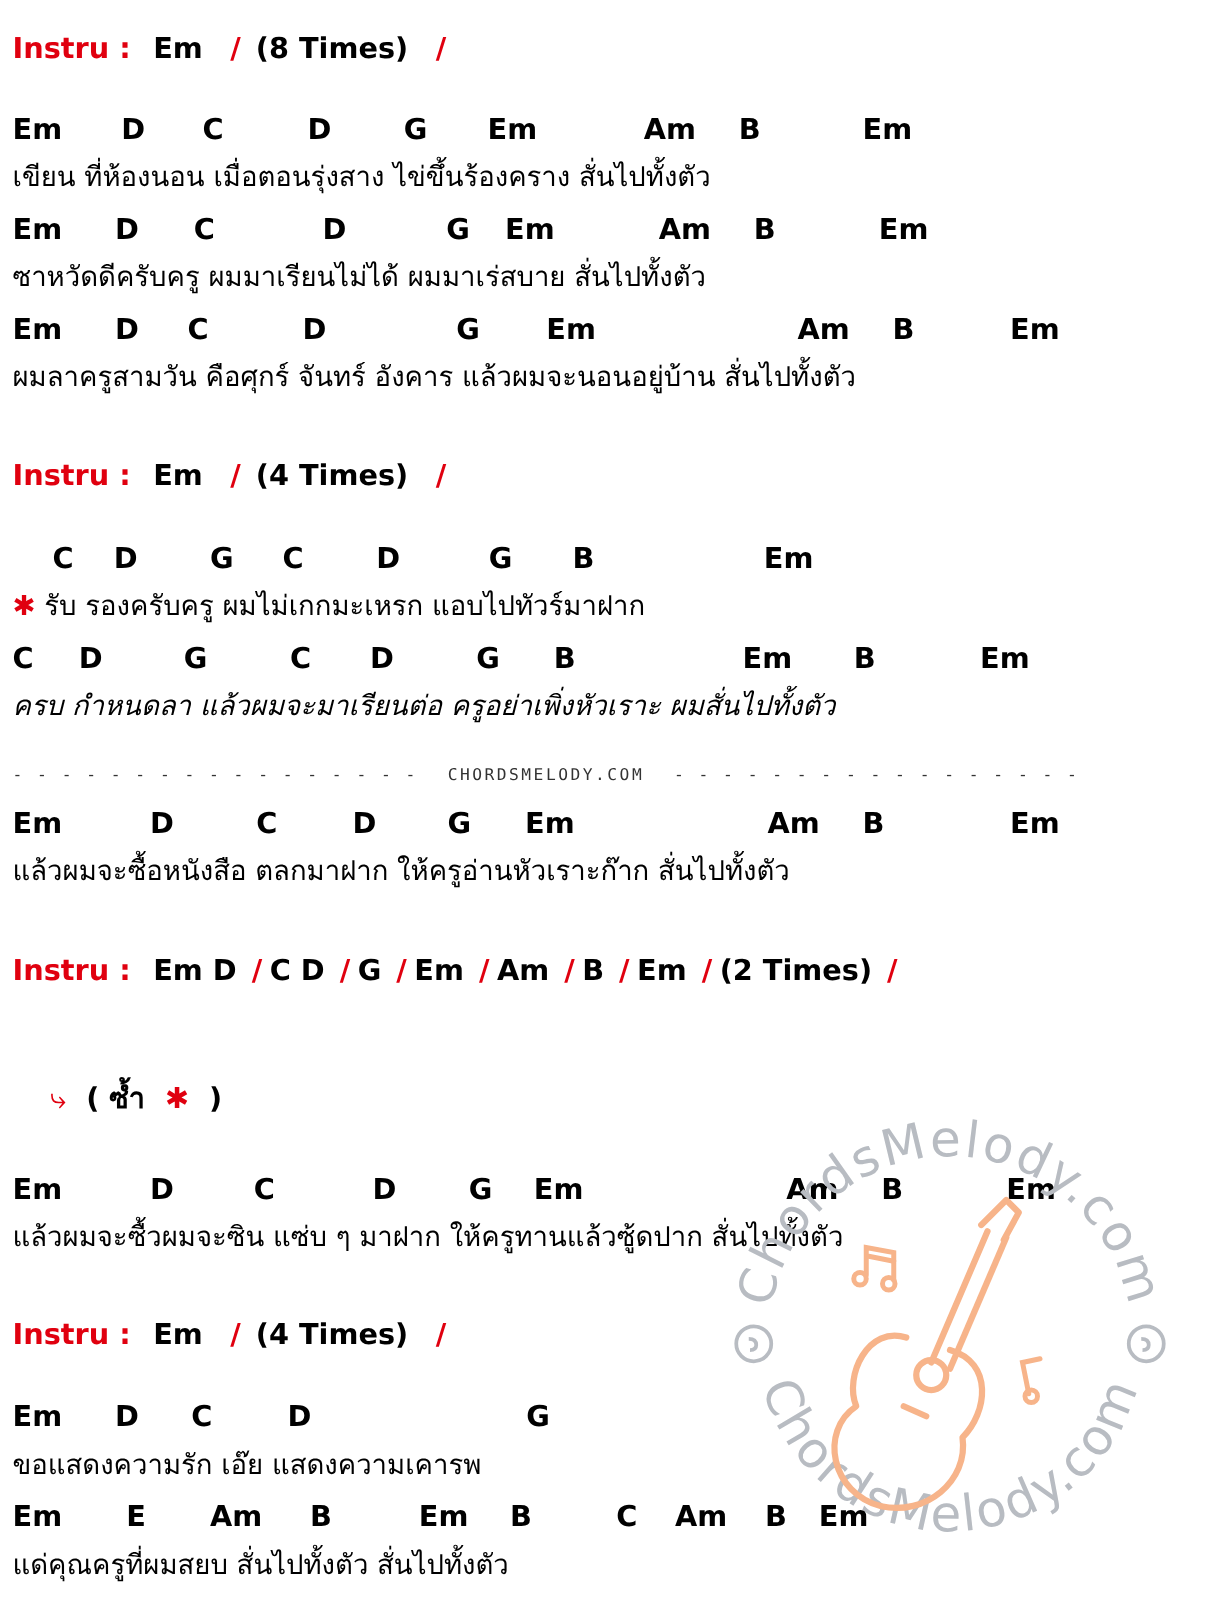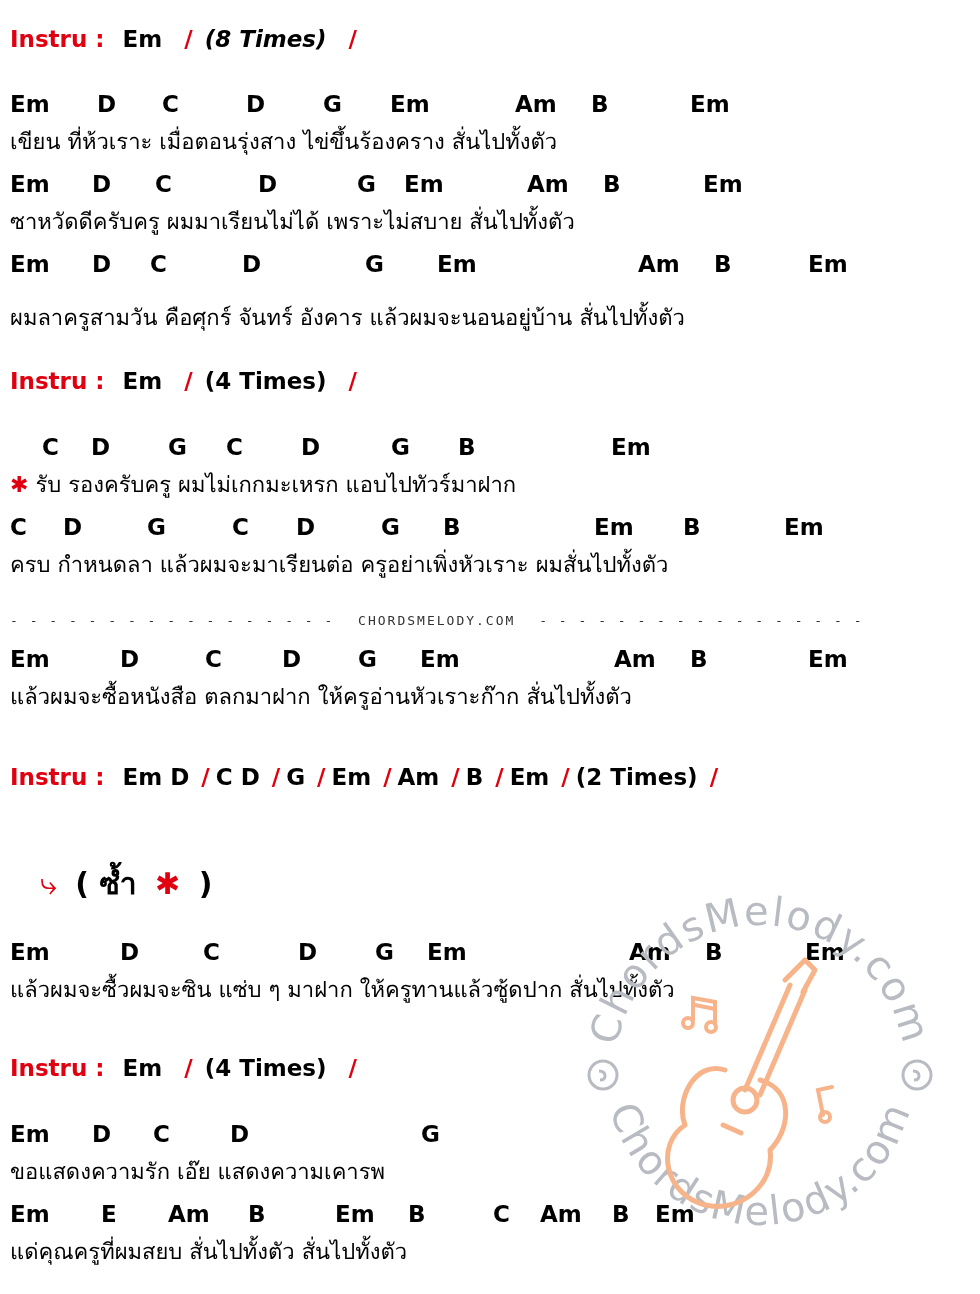--- a/index.html
+++ b/index.html
@@ -8,71 +8,71 @@
   .section-row { position:absolute; left:10px; font-size:23px; font-weight:bold; white-space:nowrap; }
   .section-label { color:#e0000f; }
   .slash { color:#e0000f; }
   .chord-line { position:absolute; left:0; height:30px; width:960px; }
   .chord { position:absolute; font-size:23px; font-weight:bold; top:0; }
   .lyric { position:absolute; left:10px; font-size:22px; white-space:nowrap; }
   .star { color:#e0000f; font-weight:bold; }
   .divider { position:absolute; left:10px; top:613px; width:880px; font-family:"DejaVu Sans Mono", monospace;
              font-size:13px; color:#333; white-space:nowrap; letter-spacing:2px; }
   .watermark { position:absolute; left:575px; top:885px; width:370px; height:370px; pointer-events:none; }
-  .repeat { position:absolute; left:40px; top:860px; font-size:30px; font-weight:bold; white-space:nowrap; }
+  .repeat { position:absolute; left:40px; top:860px; font-size:23px; font-weight:bold; white-space:nowrap; }
   .arrow { color:#e0000f; font-weight:normal; }
 </style>
 </head>
 <body>
 
 <div class="section-row" style="top:26px;">
   <span class="section-label">Instru :</span>
   <span style="margin-left:10px;">Em</span>
   <span class="slash" style="margin-left:14px;">/</span>
-  <span style="margin-left:4px;font-style:italic;">(8 Times)</span>
+  <span style="margin-left:4px;">(8 Times)</span>
   <span class="slash" style="margin-left:14px;">/</span>
 </div>
 
 <div id="verse1-block">
   <div class="chord-line" style="top:91px;">
       <span class="chord" style="left: 10px;">Em</span>
       <span class="chord" style="left: 97px;">D</span>
       <span class="chord" style="left: 162px;">C</span>
       <span class="chord" style="left: 246px;">D</span>
       <span class="chord" style="left: 323px;">G</span>
       <span class="chord" style="left: 390px;">Em</span>
       <span class="chord" style="left: 515px;">Am</span>
       <span class="chord" style="left: 591px;">B</span>
       <span class="chord" style="left: 690px;">Em</span>
     </div>
-  <div class="lyric" style="top:124px;">เขียน ที่ห้วเราะ เมื่อตอนรุ่งสาง   ไข่ขึ้นร้องคราง     สั่นไปทั้งตัว</div>
+  <div class="lyric" style="top:124px;">เขียน ที่ห้องนอน เมื่อตอนรุ่งสาง   ไข่ขึ้นร้องคราง     สั่นไปทั้งตัว</div>
   <div class="chord-line" style="top:171px;">
       <span class="chord" style="left: 10px;">Em</span>
       <span class="chord" style="left: 92px;">D</span>
       <span class="chord" style="left: 155px;">C</span>
       <span class="chord" style="left: 258px;">D</span>
       <span class="chord" style="left: 357px;">G</span>
       <span class="chord" style="left: 404px;">Em</span>
       <span class="chord" style="left: 527px;">Am</span>
       <span class="chord" style="left: 603px;">B</span>
       <span class="chord" style="left: 703px;">Em</span>
     </div>
-  <div class="lyric" style="top:204px;">ซาหวัดดีครับครู ผมมาเรียนไม่ได้    เพราะไม่สบาย    สั่นไปทั้งตัว</div>
+  <div class="lyric" style="top:204px;">ซาหวัดดีครับครู ผมมาเรียนไม่ได้    ผมมาเร่สบาย    สั่นไปทั้งตัว</div>
   <div class="chord-line" style="top:251px;">
       <span class="chord" style="left: 10px;">Em</span>
       <span class="chord" style="left: 92px;">D</span>
       <span class="chord" style="left: 150px;">C</span>
       <span class="chord" style="left: 242px;">D</span>
       <span class="chord" style="left: 365px;">G</span>
       <span class="chord" style="left: 437px;">Em</span>
       <span class="chord" style="left: 638px;">Am</span>
       <span class="chord" style="left: 714px;">B</span>
       <span class="chord" style="left: 808px;">Em</span>
     </div>
-  <div class="lyric" style="top:284px;margin-top:16px;">ผมลาครูสามวัน คือศุกร์ จันทร์ อังคาร   แล้วผมจะนอนอยู่บ้าน     สั่นไปทั้งตัว</div>
+  <div class="lyric" style="top:284px;">ผมลาครูสามวัน คือศุกร์ จันทร์ อังคาร   แล้วผมจะนอนอยู่บ้าน     สั่นไปทั้งตัว</div>
 </div>
 
 <div class="section-row" style="top:368px;">
   <span class="section-label">Instru :</span>
   <span style="margin-left:10px;">Em</span>
   <span class="slash" style="margin-left:14px;">/</span>
   <span style="margin-left:4px;">(4 Times)</span>
   <span class="slash" style="margin-left:14px;">/</span>
 </div>
 
@@ -96,21 +96,21 @@
       <span class="chord" style="left: 63px;">D</span>
       <span class="chord" style="left: 147px;">G</span>
       <span class="chord" style="left: 232px;">C</span>
       <span class="chord" style="left: 296px;">D</span>
       <span class="chord" style="left: 381px;">G</span>
       <span class="chord" style="left: 443px;">B</span>
       <span class="chord" style="left: 594px;">Em</span>
       <span class="chord" style="left: 683px;">B</span>
       <span class="chord" style="left: 784px;">Em</span>
     </div>
-  <div class="lyric" style="top:547px;">ครบ กำหนดลา แล้วผมจะมาเรียนต่อ    ครูอย่าเพิ่งหัวเราะ ผมสั่นไปทั้งตัว</div>
+  <div class="lyric" style="top:547px;font-style:italic;">ครบ กำหนดลา แล้วผมจะมาเรียนต่อ    ครูอย่าเพิ่งหัวเราะ ผมสั่นไปทั้งตัว</div>
 </div>
 
 <div class="divider">
   <span>- - - - - - - - - - - - - - - - -</span>
   <span style="margin:0 14px;">CHORDSMELODY.COM</span>
   <span>- - - - - - - - - - - - - - - - -</span>
 </div>
 
 <div>
   <div class="chord-line" style="top:646px;">

